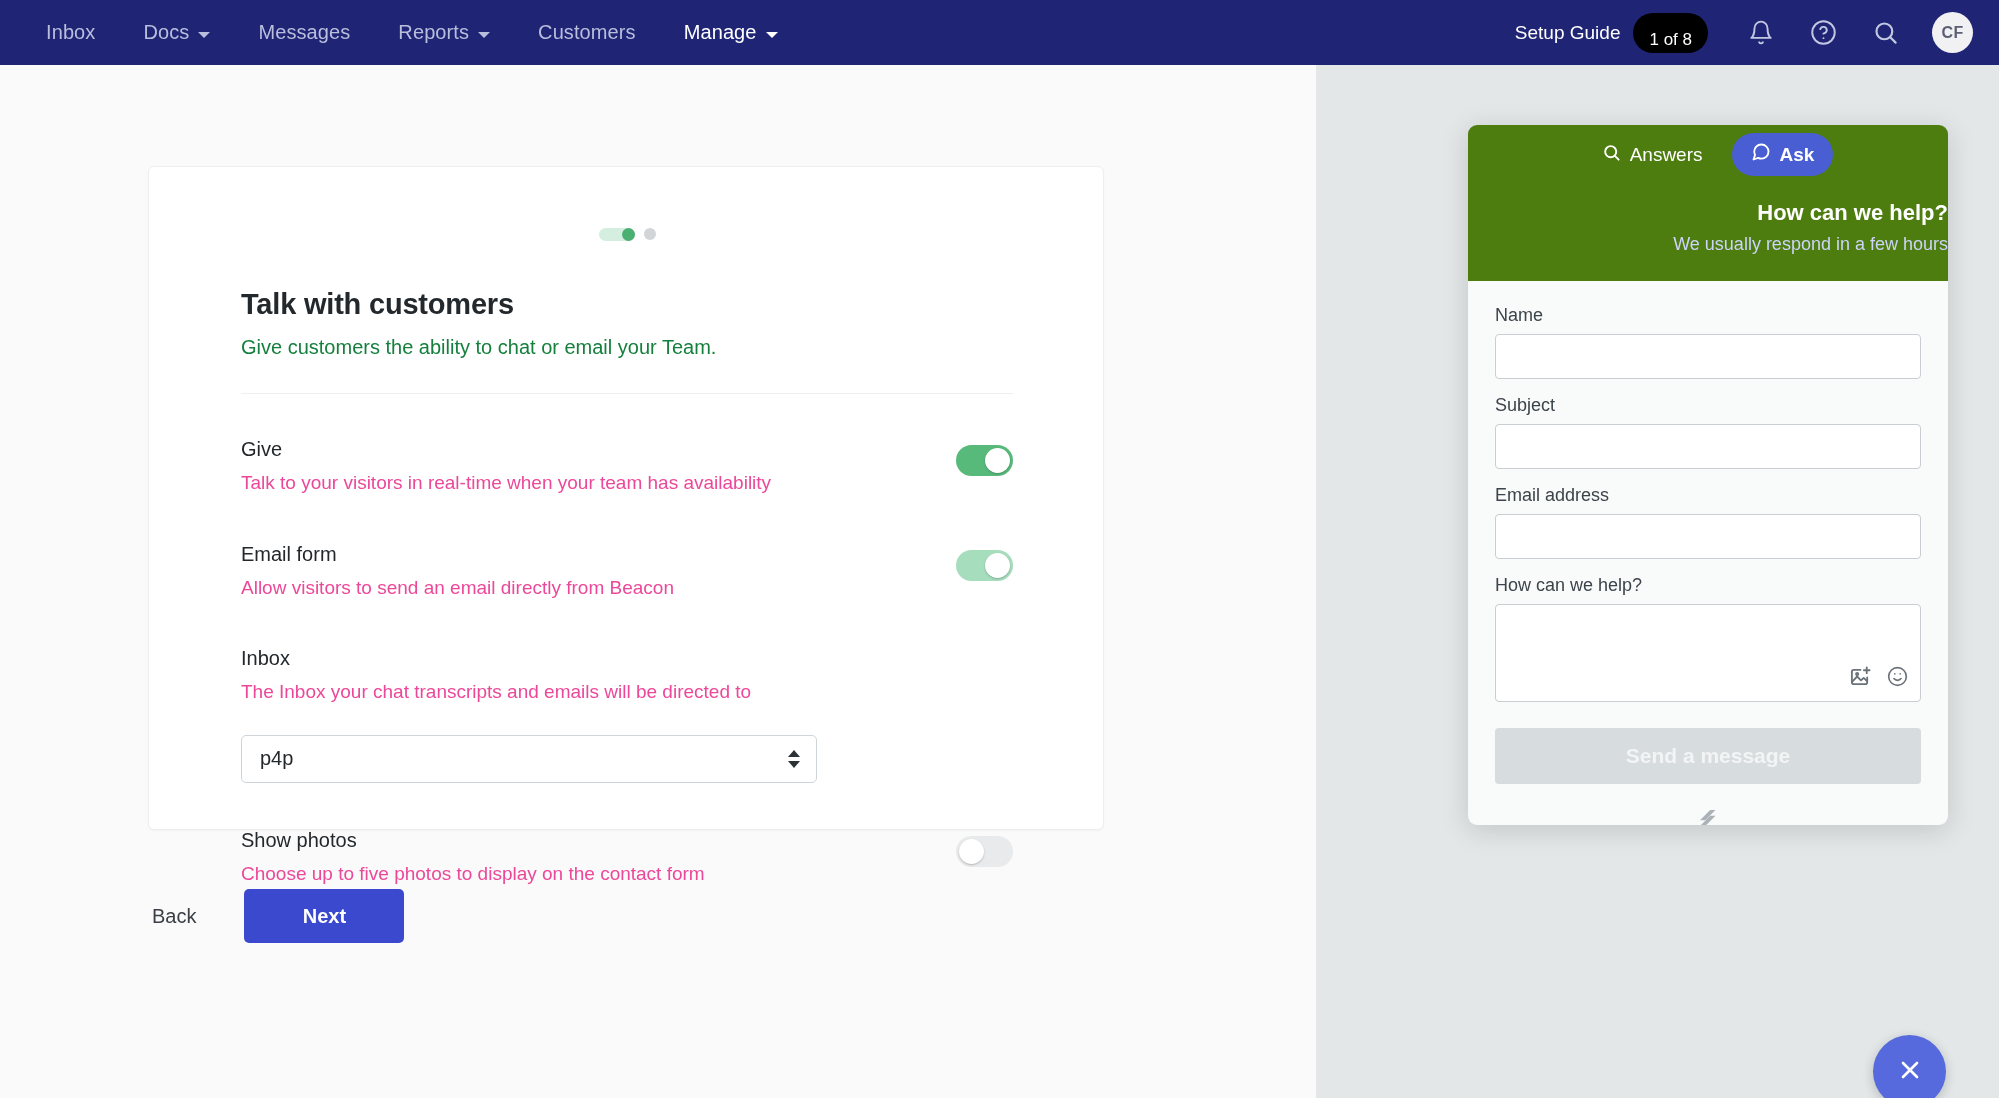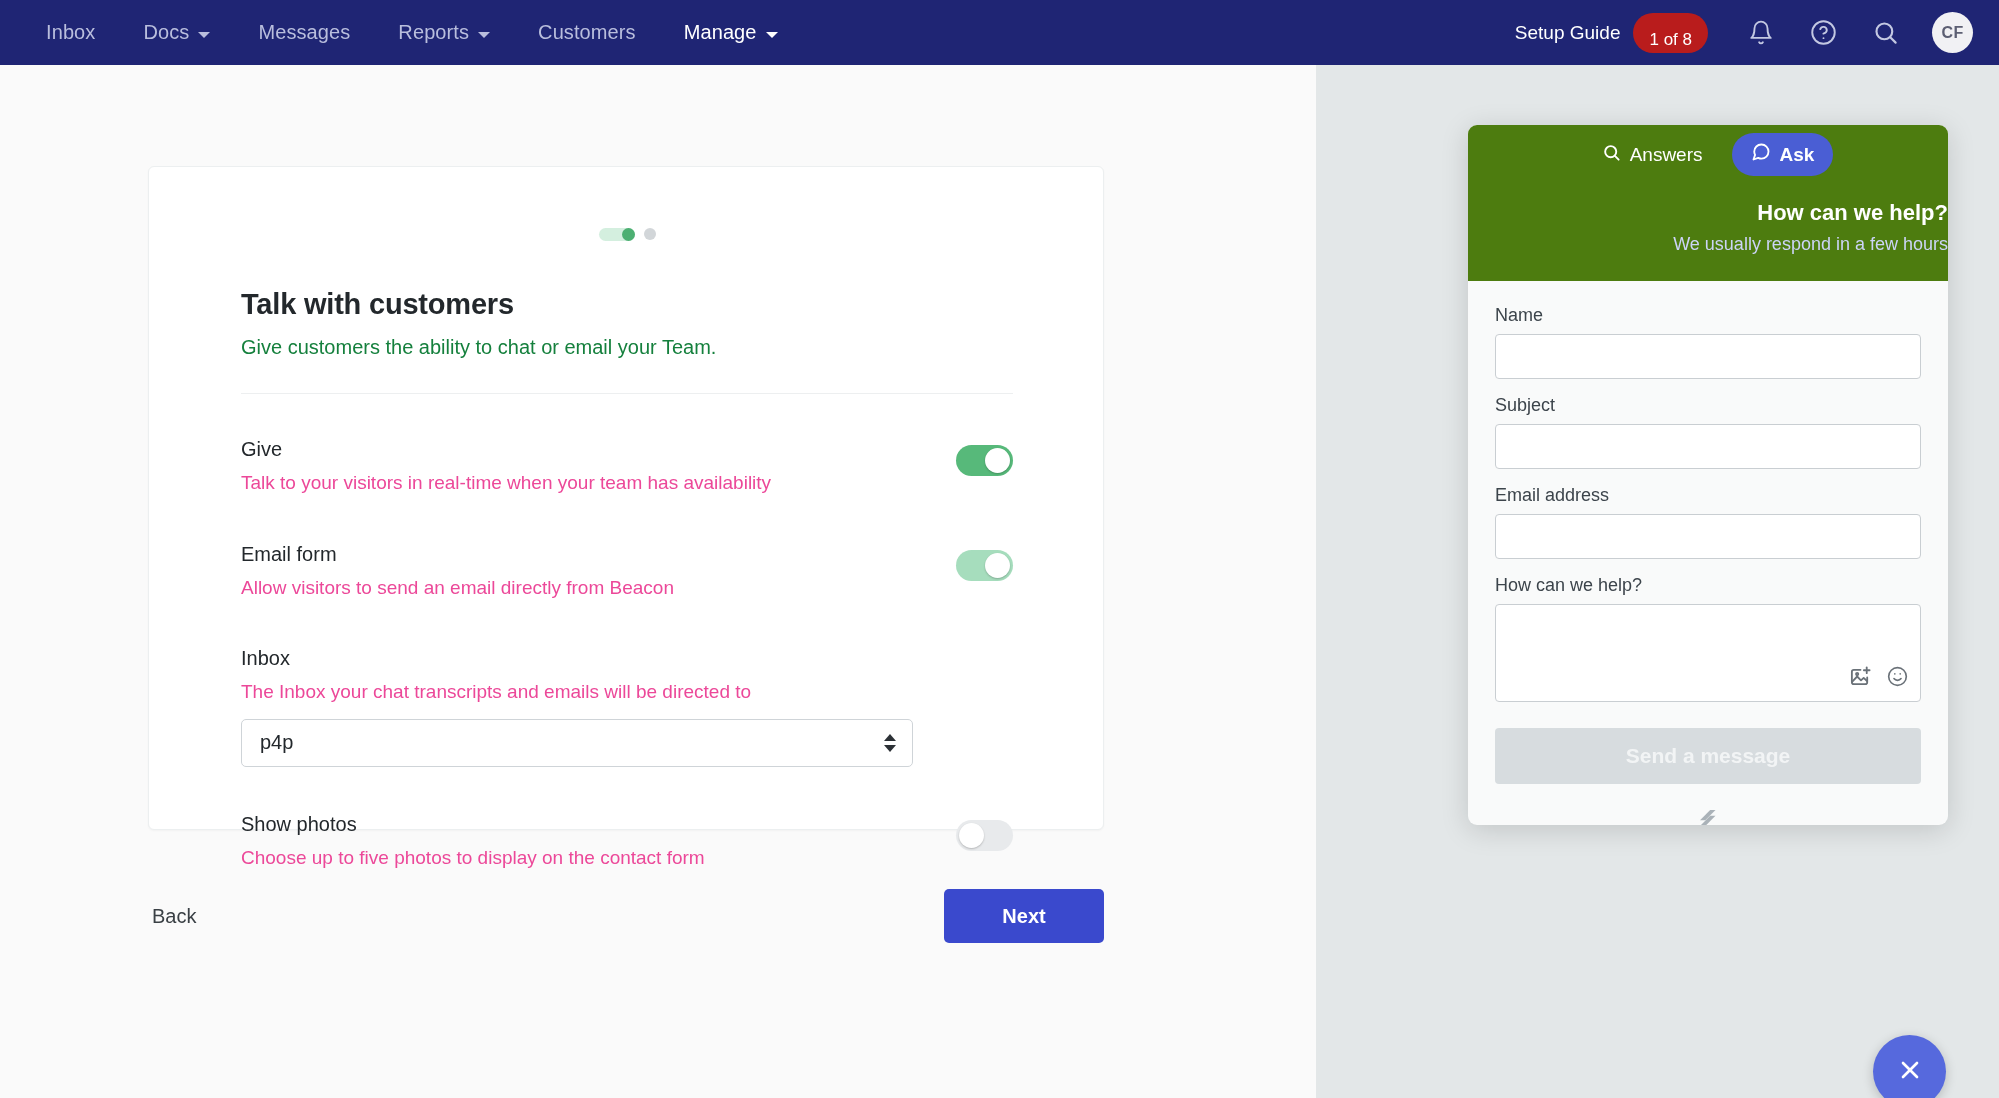--- a/index.html
+++ b/index.html
@@ -64,21 +64,21 @@
     display: flex;
     align-items: center;
     gap: 13px;
     color: #ffffff;
     font-size: 19px;
     padding: 0 22px 0 0;
     cursor: pointer;
     white-space: nowrap;
   }
   .badge-count {
-    background: #b91c1c;
+    background: #000000;
     color: #ffffff;
     font-size: 17px;
     border-radius: 20px;
     padding: 18px 16px 5px;
     line-height: 1;
     font-weight: 500;
   }
   .nav-icon-btn {
     width: 62px; height: 65px;
     display: flex;
@@ -218,23 +218,23 @@
   }
   .toggle.on        { background: #57b97a; }
   .toggle.on .knob  { right: 3px; }
   .toggle.on-muted  { background: #a6ddbd; }
   .toggle.on-muted .knob { right: 3px; }
   .toggle.off       { background: #e8eaec; }
   .toggle.off .knob { left: 3px; }
 
   .field-block { margin-bottom: 46px; }
   .select-wrap {
-    margin-top: 14px;
+    margin-top: 30px;
     position: relative;
-    width: 672px;
+    width: 576px;
     height: 48px;
   }
   .select-box {
     width: 100%;
     height: 100%;
     border: 1px solid #cfd4d8;
     border-radius: 5px;
     background: #ffffff;
     display: flex;
     align-items: center;
@@ -263,21 +263,21 @@
 
   
   .card-footer {
     position: absolute;
     top: 820px;
     left: 148px;
     width: 956px;
     height: 62px;
     display: flex;
     align-items: center;
-    justify-content: space-between;
+    gap: 44px;
   }
   .back-link {
     font-size: 20px;
     color: #3a4045;
     cursor: pointer;
     padding: 8px 4px;
   }
   .next-btn {
     width: 160px;
     height: 54px;

